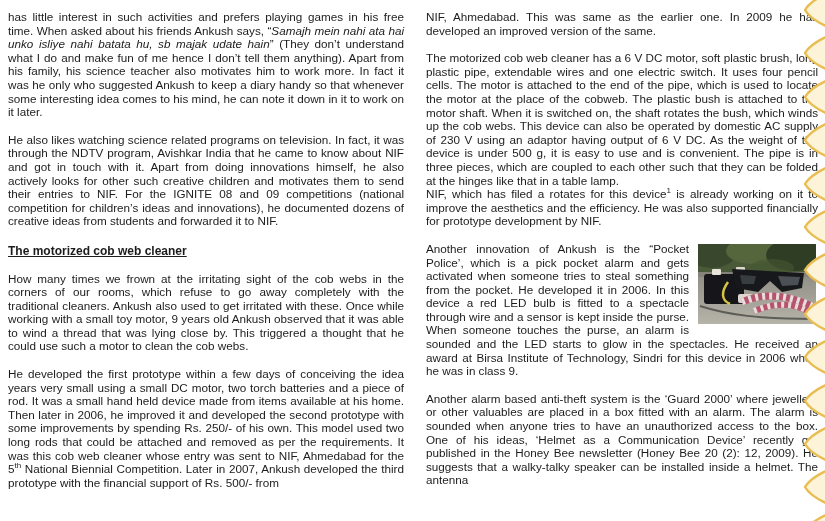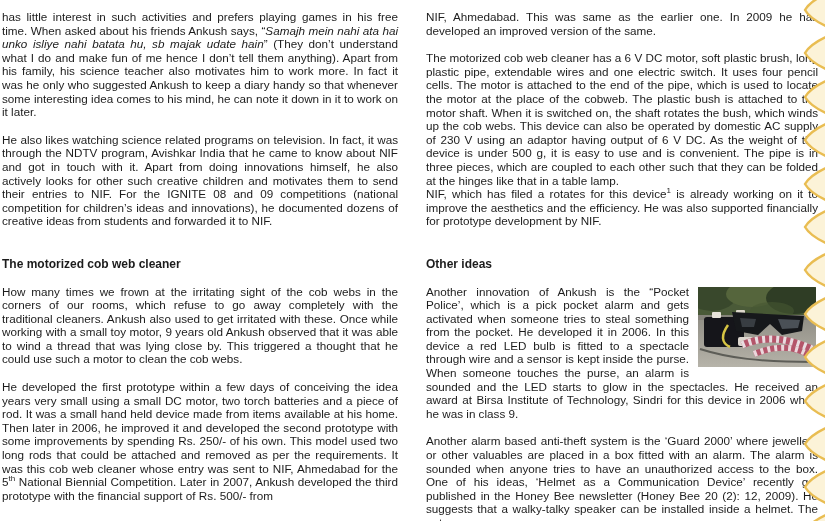--- a/index.html
+++ b/index.html
@@ -15,31 +15,32 @@
     font-family: "Liberation Sans", sans-serif;
     font-size: 11.7px;
     line-height: 13.6px;
     color: #1c1c1c;
   }
   .col {
     position: absolute;
     top: 10px;
     text-align: justify;
   }
-  .col-left  { left: 2px;  width: 396px; }
+  .col-left  { left: 8px;  width: 396px; }
   .col-right { left: 426px; width: 392px; }
   p.para {
     margin: 0 0 14px 0;
   }
   p.para.tight-bottom { margin-bottom: 0; }
   h3.subhead {
     font-size: 12px;
     font-weight: bold;
-    margin: 30px 0 13px 0;
+    margin: 17px 0 13px 0;
     text-align: left;
+    text-decoration: underline;
   }
   i.quote { font-style: italic; }
   sup.sup {
     font-size: 8px;
     vertical-align: super;
     line-height: 0;
   }
   .photo-float {
     float: right;
     width: 118px;
@@ -79,21 +80,20 @@
   <p class="para"><span>He developed the first prototype within a few days of conceiving the idea years very small using a small DC motor, two torch batteries and a piece of rod. It was a small hand held device made from items available at his home. Then later in 2006, he improved it and developed the second prototype with some improvements by spending Rs. 250/- of his own. This model used two long rods that could be attached and removed as per the requirements. It was this cob web cleaner whose entry was sent to NIF, Ahmedabad for the 5</span><sup class="sup">th</sup><span> National Biennial Competition. Later in 2007, Ankush developed the third prototype with the financial support of Rs. 500/- from</span></p>
 </div>
 
 <div class="col col-right">
   <p class="para">NIF, Ahmedabad. This was same as the earlier one. In 2009 he has developed an improved version of the same.</p>
 
   <p class="para tight-bottom">The motorized cob web cleaner has a 6 V DC motor, soft plastic brush, long plastic pipe, extendable wires and one electric switch. It uses four pencil cells. The motor is attached to the end of the pipe, which is used to locate the motor at the place of the cobweb. The plastic bush is attached to the motor shaft. When it is switched on, the shaft rotates the bush, which winds up the cob webs. This device can also be operated by domestic AC supply of 230 V using an adaptor having output of 6 V DC.  As the weight of the device is under 500 g, it is easy to use and is convenient. The pipe is in three pieces, which are coupled to each other such that they can be folded at the hinges like that in a table lamp.</p>
 
   <p class="para"><span>NIF, which has filed a rotates for this device</span><sup class="sup">1</sup><span> is already working on it to improve the aesthetics and the efficiency. He was also supported financially for prototype development by NIF.</span></p>
 
-  <h3 class="subhead">Other ideas</h3>
 
   <p class="para">
     <span class="photo-float">
       <svg width="118" height="80" viewBox="0 0 118 80">
         <defs>
           <linearGradient id="concrete" x1="0" y1="0" x2="0" y2="1">
             <stop offset="0" stop-color="#8f8d84"></stop>
             <stop offset="1" stop-color="#b6b3a9"></stop>
           </linearGradient>
         </defs>

